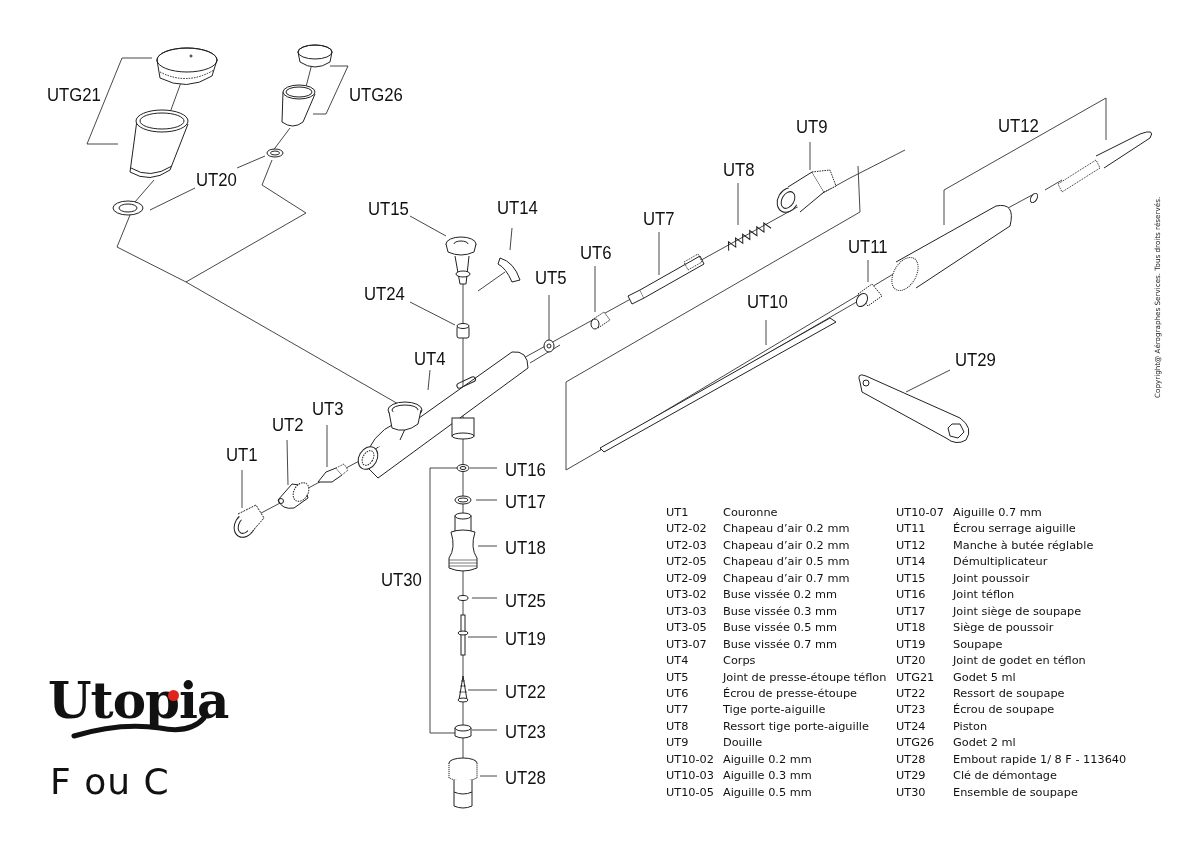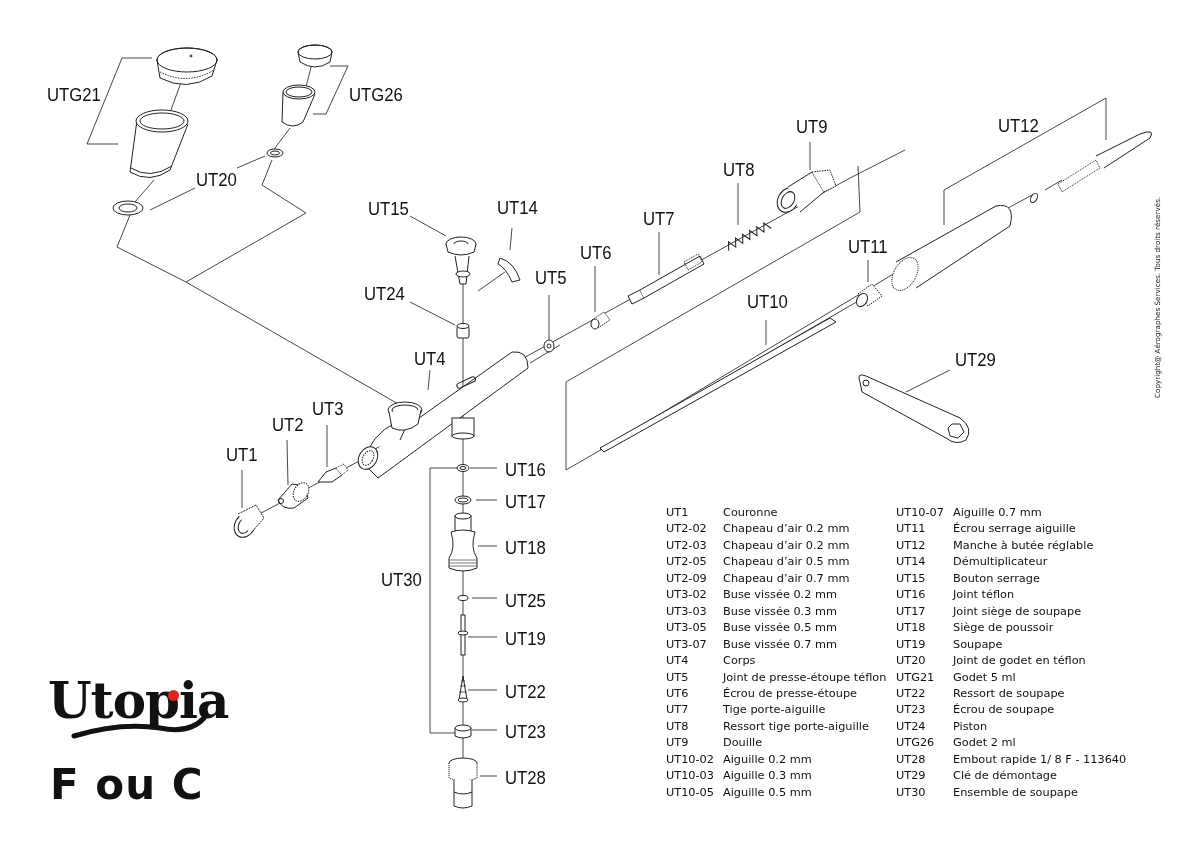--- a/index.html
+++ b/index.html
@@ -8,21 +8,21 @@
   .callout { position: absolute; font-family: "Liberation Sans", "DejaVu Sans", sans-serif; font-size: 19px; color: #111; white-space: nowrap; line-height: 1; transform: scaleX(0.88); transform-origin: left top; }
   .parts-table { position: absolute; font-family: "DejaVu Sans", sans-serif; font-size: 11.3px; line-height: 16.45px; color: #111; }
   .parts-table .row { display: flex; white-space: nowrap; }
   .parts-table .code { width: 57px; }
   #parts-col-1 { left: 666px; top: 505px; }
   #parts-col-2 { left: 896px; top: 505px; }
   #copyright { position: absolute; left: 1153px; top: 398px; transform: rotate(-90deg); transform-origin: left top; font-family: "DejaVu Sans", sans-serif; font-size: 7.2px; color: #222; white-space: nowrap; }
   #brand-logo { position: absolute; left: 48px; top: 676px; font-family: "DejaVu Serif", serif; font-weight: bold; font-size: 50px; color: #111; letter-spacing: -1px; line-height: 1; }
   #brand-dot { position: absolute; left: 168px; top: 690px; width: 11px; height: 11px; border-radius: 50%; background: #e0241b; }
   #brand-swash { position: absolute; left: 70px; top: 712px; }
-  #brand-model { position: absolute; left: 50px; top: 764px; font-family: "DejaVu Sans", sans-serif; font-weight: bold; font-size: 42px; color: #111; letter-spacing: 1px; line-height: 1; }
+  #brand-model { position: absolute; left: 50px; top: 764px; font-family: "DejaVu Sans", sans-serif; font-weight: normal; font-size: 36px; color: #111; letter-spacing: 1px; line-height: 1; }
 </style>
 </head>
 <body>
 
 <svg id="diagram" viewBox="0 0 1200 848" xmlns="http://www.w3.org/2000/svg" fill="none" stroke="#222" stroke-width="1">
 
   <g stroke="#333" stroke-width="0.9">
 
     <polyline points="152,58 122,58 87,144 118,144"></polyline>
 
@@ -383,21 +383,21 @@
     <div class="row">
       <span class="code">UT12</span>
       <span class="pname">Manche à butée réglable</span>
     </div>
     <div class="row">
       <span class="code">UT14</span>
       <span class="pname">Démultiplicateur</span>
     </div>
     <div class="row">
       <span class="code">UT15</span>
-      <span class="pname">Bouton serrage</span>
+      <span class="pname">Joint poussoir</span>
     </div>
     <div class="row">
       <span class="code">UT16</span>
       <span class="pname">Joint téflon</span>
     </div>
     <div class="row">
       <span class="code">UT17</span>
       <span class="pname">Joint siège de soupape</span>
     </div>
     <div class="row">

